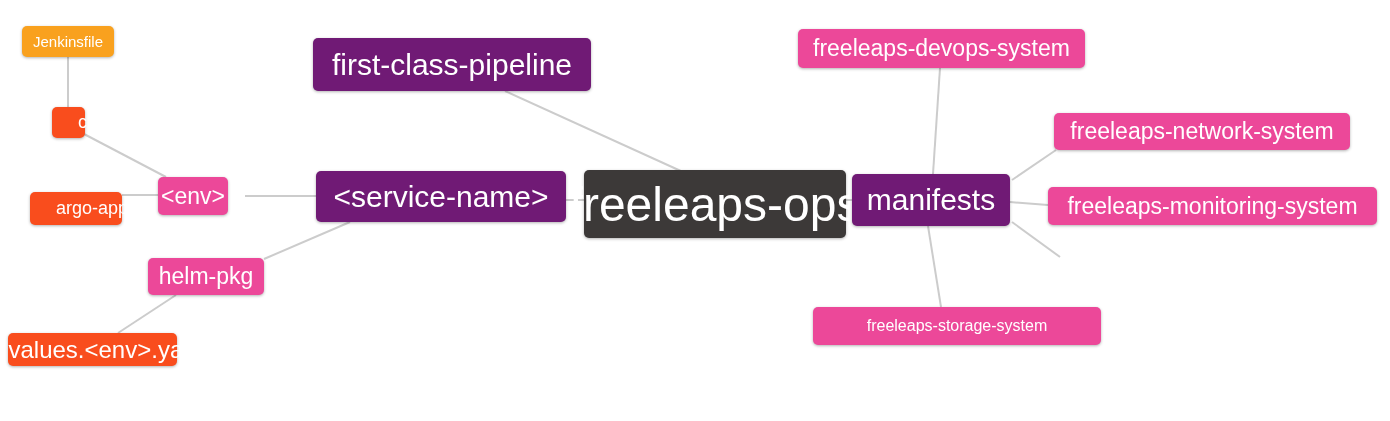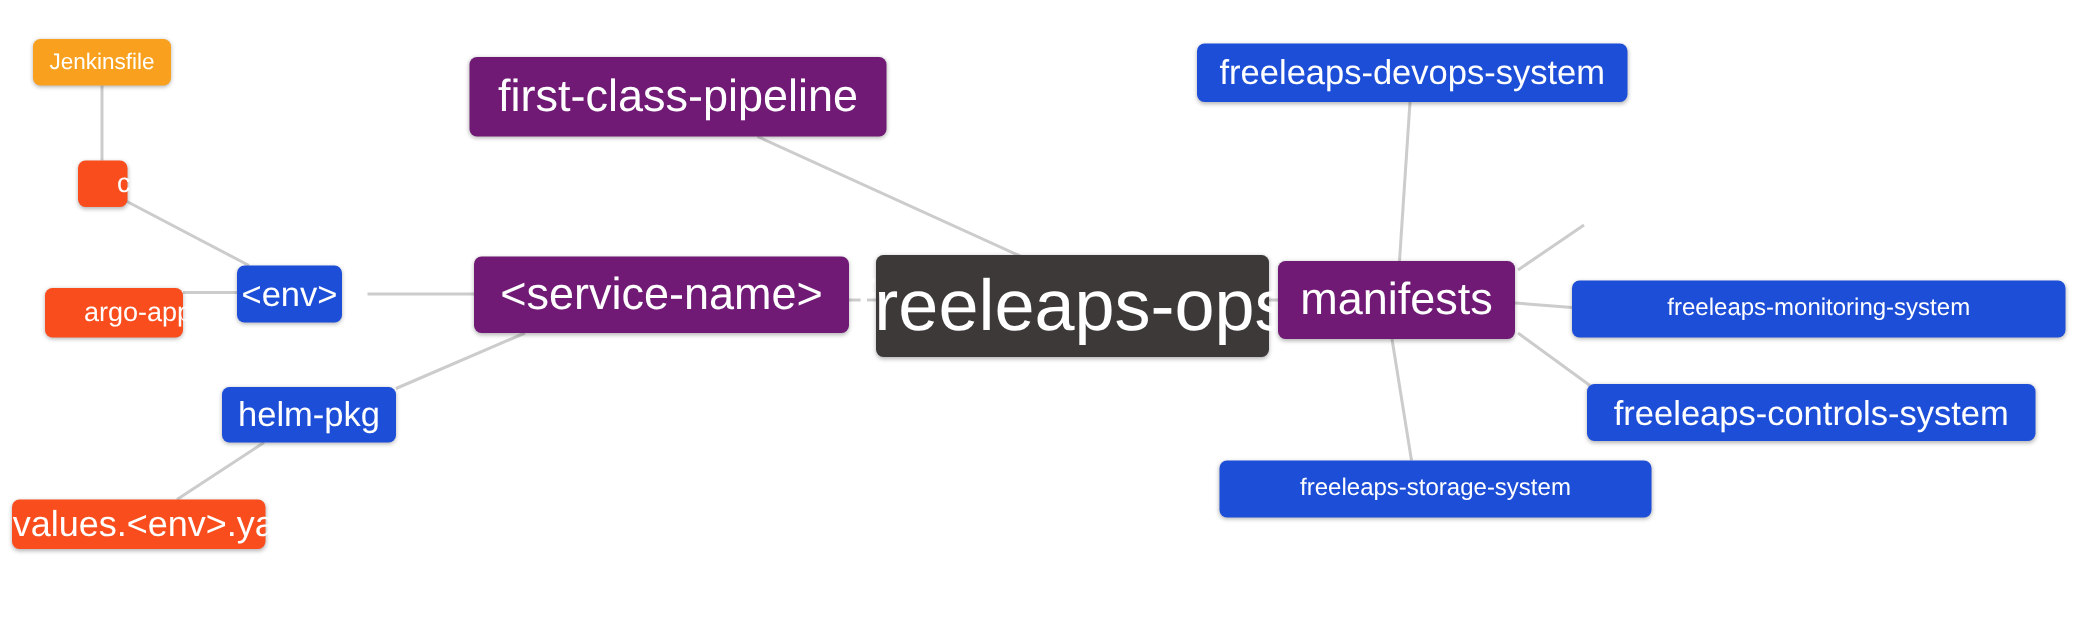--- a/index.html
+++ b/index.html
@@ -28,37 +28,37 @@
     justify-content: center;
     color: #ffffff;
     border-radius: 5px;
     box-shadow: 0 1px 3px rgba(0,0,0,0.3);
     white-space: nowrap;
     cursor: pointer;
     box-sizing: border-box;
   }
   .c-root   { background: #3c3938; }
   .c-blue   { background: #701a75; }
-  .c-green  { background: #1d4ed8; }
+  .c-green  { background: #ec4899; }
   .c-red    { background: #f94d1d; padding-left: 32px; }
   .c-orange { background: #f9a11e; }
 
   #n-jenkinsfile { left: 22px;   top: 26px;  width: 92px;  height: 31px; font-size: 15px; }
   #n-ci          { left: 52px;   top: 107px; width: 33px;  height: 31px; font-size: 18px; }
   #n-argo        { left: 30px;   top: 192px; width: 92px;  height: 33px; font-size: 18px; }
   #n-env         { left: 158px;  top: 177px; width: 70px;  height: 38px; font-size: 23px; }
   #n-helm        { left: 148px;  top: 258px; width: 116px; height: 37px; font-size: 23px; }
   #n-values      { left: 8px;    top: 333px; width: 169px; height: 33px; font-size: 24px; }
   #n-fcp         { left: 313px;  top: 38px;  width: 278px; height: 53px; font-size: 30px; }
   #n-service     { left: 316px;  top: 171px; width: 250px; height: 51px; font-size: 30px; }
   #n-ops         { left: 584px;  top: 170px; width: 262px; height: 68px; font-size: 48px; }
   #n-manifests   { left: 852px;  top: 174px; width: 158px; height: 52px; font-size: 30px; }
   #n-devops      { left: 798px;  top: 29px;  width: 287px; height: 39px; font-size: 23px; }
   #n-network     { left: 1054px; top: 113px; width: 296px; height: 37px; font-size: 23px; }
-  #n-monitoring  { left: 1048px; top: 187px; width: 329px; height: 38px; font-size: 16px; }
+  #n-monitoring  { left: 1048px; top: 187px; width: 329px; height: 38px; font-size: 23px; }
   #n-controls    { left: 1058px; top: 256px; width: 299px; height: 38px; font-size: 23px; }
   #n-storage     { left: 813px;  top: 307px; width: 288px; height: 38px; font-size: 16px; }
 </style>
 </head>
 <body>
 
 <div class="canvas">
 
   <svg class="edges" viewBox="0 0 1390 421" xmlns="http://www.w3.org/2000/svg">
     <line x1="68" y1="57" x2="68" y2="107"></line>
@@ -81,17 +81,17 @@
   <div id="n-ci" class="node c-red">ci</div>
   <div id="n-argo" class="node c-red">argo-app</div>
   <div id="n-env" class="node c-green">&lt;env&gt;</div>
   <div id="n-helm" class="node c-green">helm-pkg</div>
   <div id="n-values" class="node c-red">values.&lt;env&gt;.yaml</div>
   <div id="n-fcp" class="node c-blue">first-class-pipeline</div>
   <div id="n-service" class="node c-blue">&lt;service-name&gt;</div>
   <div id="n-ops" class="node c-root">freeleaps-ops</div>
   <div id="n-manifests" class="node c-blue">manifests</div>
   <div id="n-devops" class="node c-green">freeleaps-devops-system</div>
+  <div id="n-network" class="node c-green">freeleaps-network-system</div>
   <div id="n-monitoring" class="node c-green">freeleaps-monitoring-system</div>
-  <div id="n-controls" class="node c-green">freeleaps-controls-system</div>
   <div id="n-storage" class="node c-green">freeleaps-storage-system</div>
 
 </div>
 
 </body></html>

